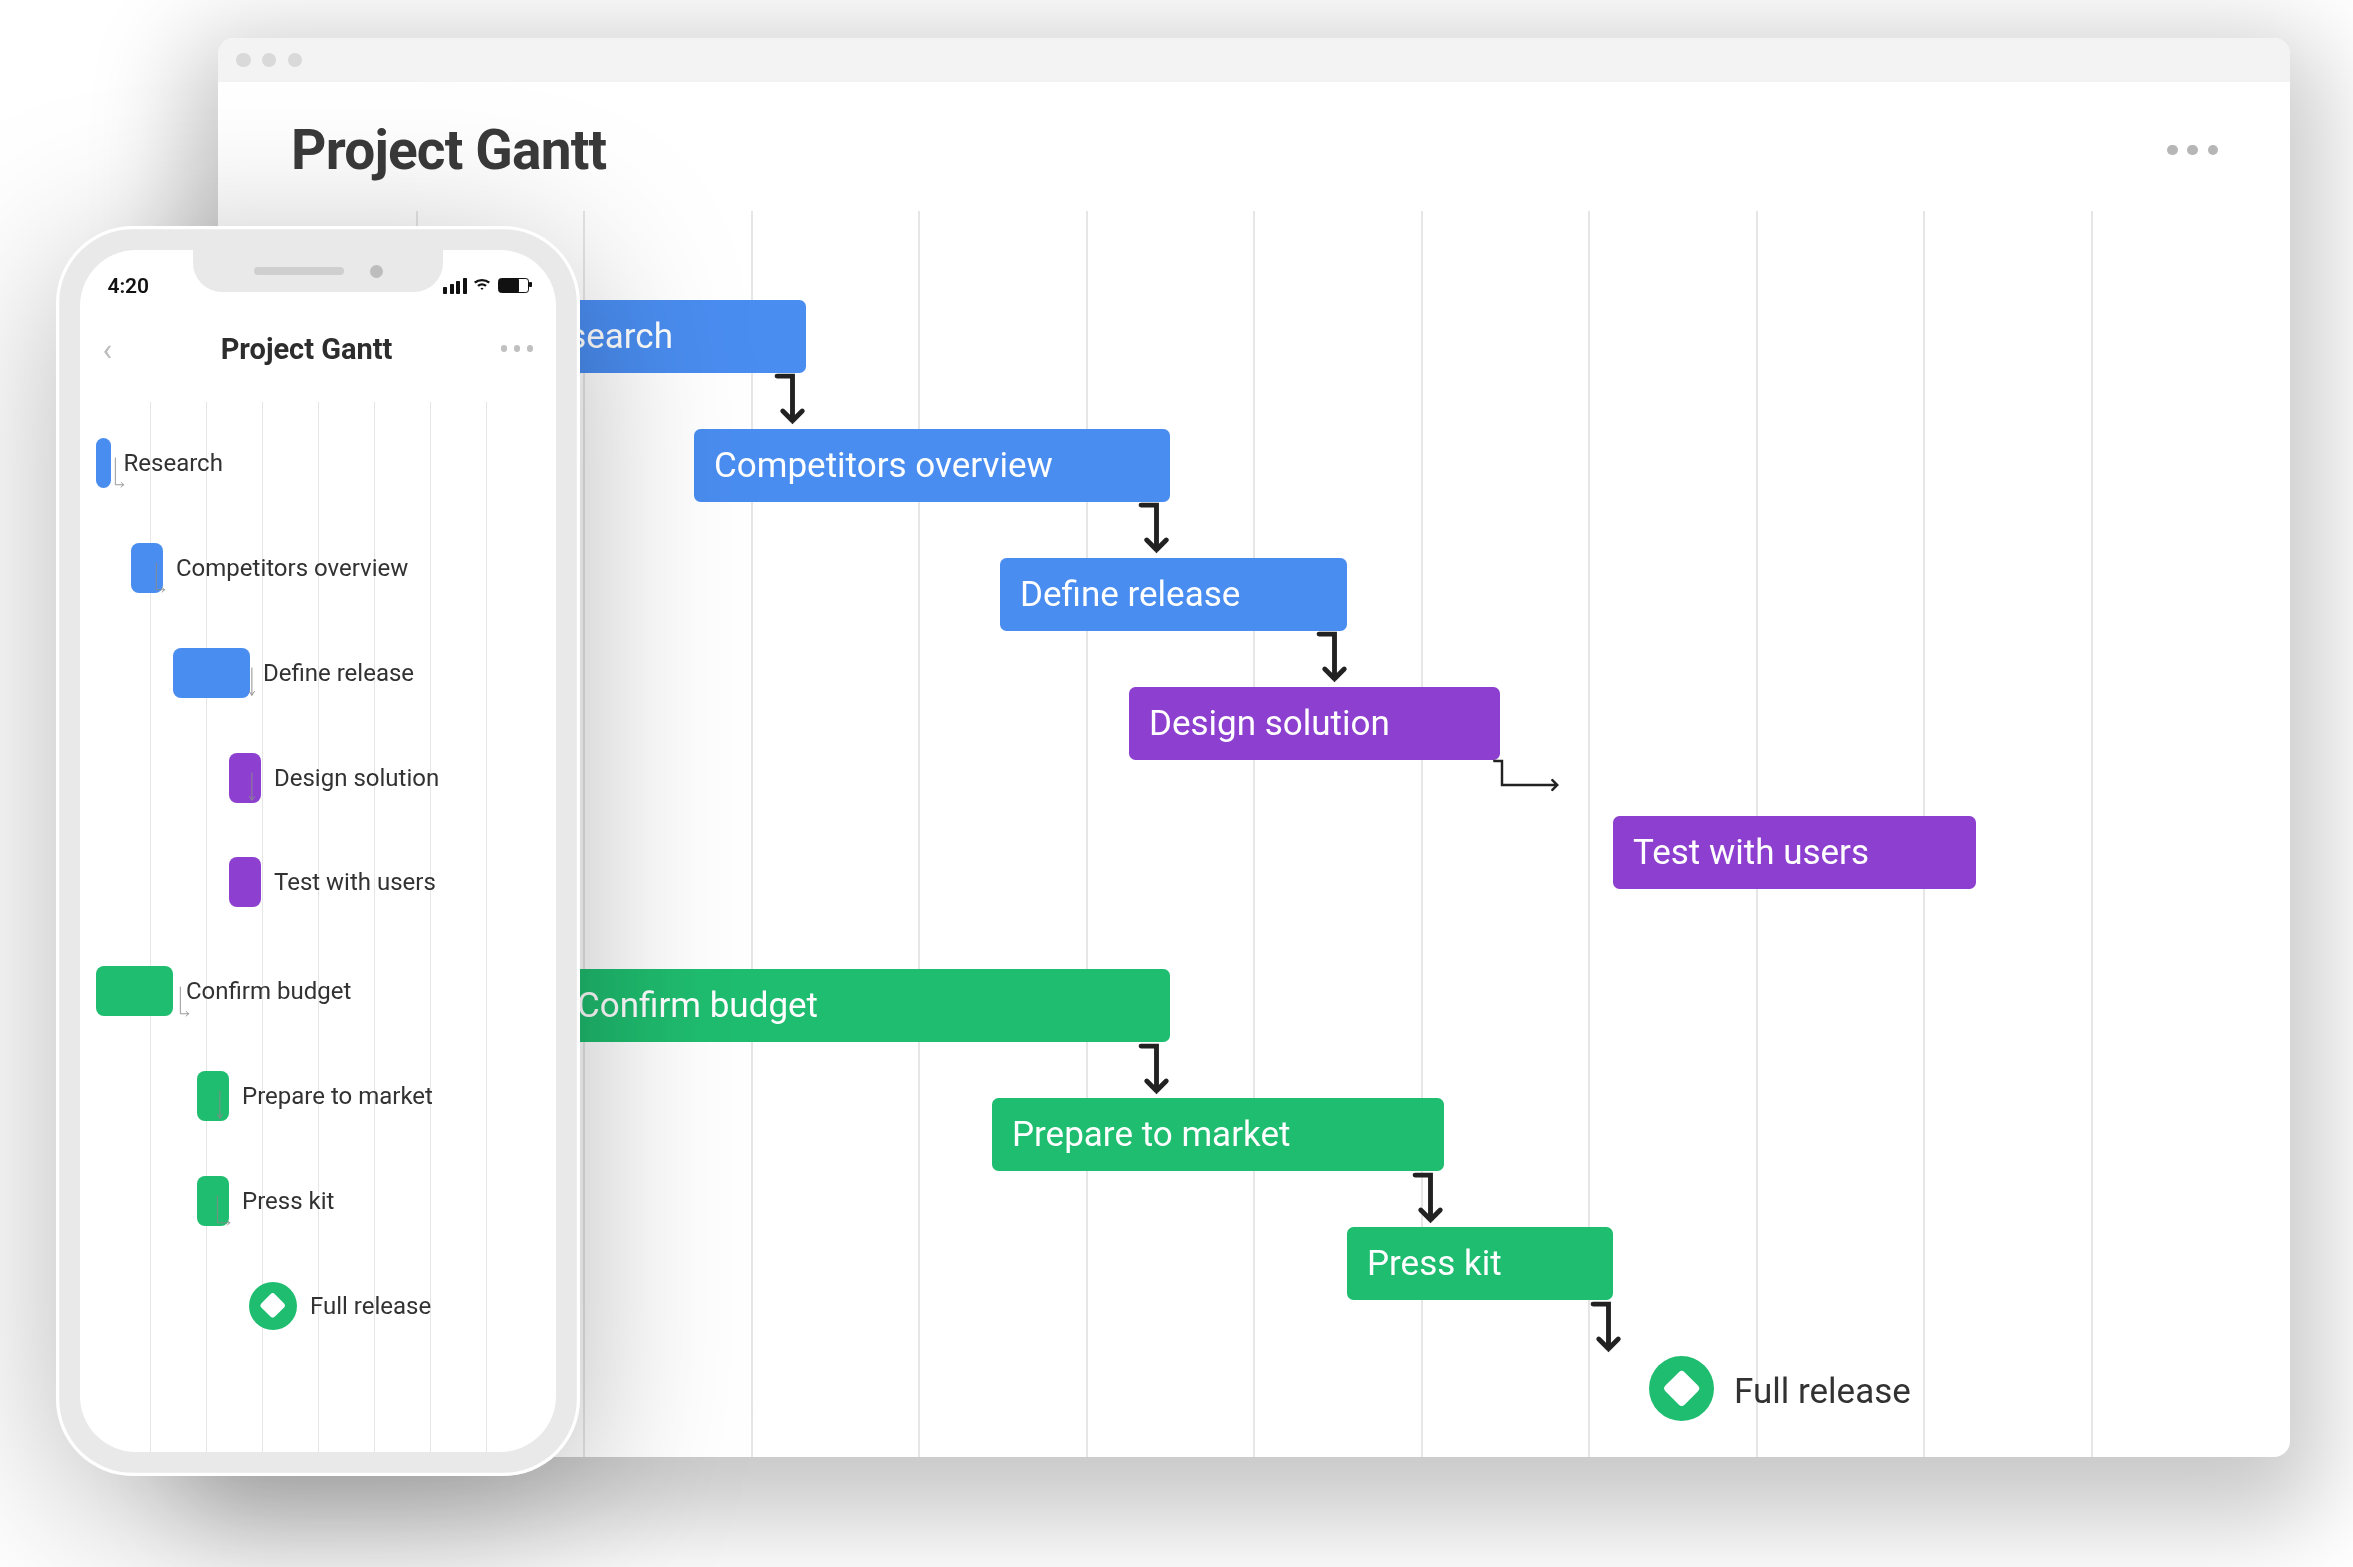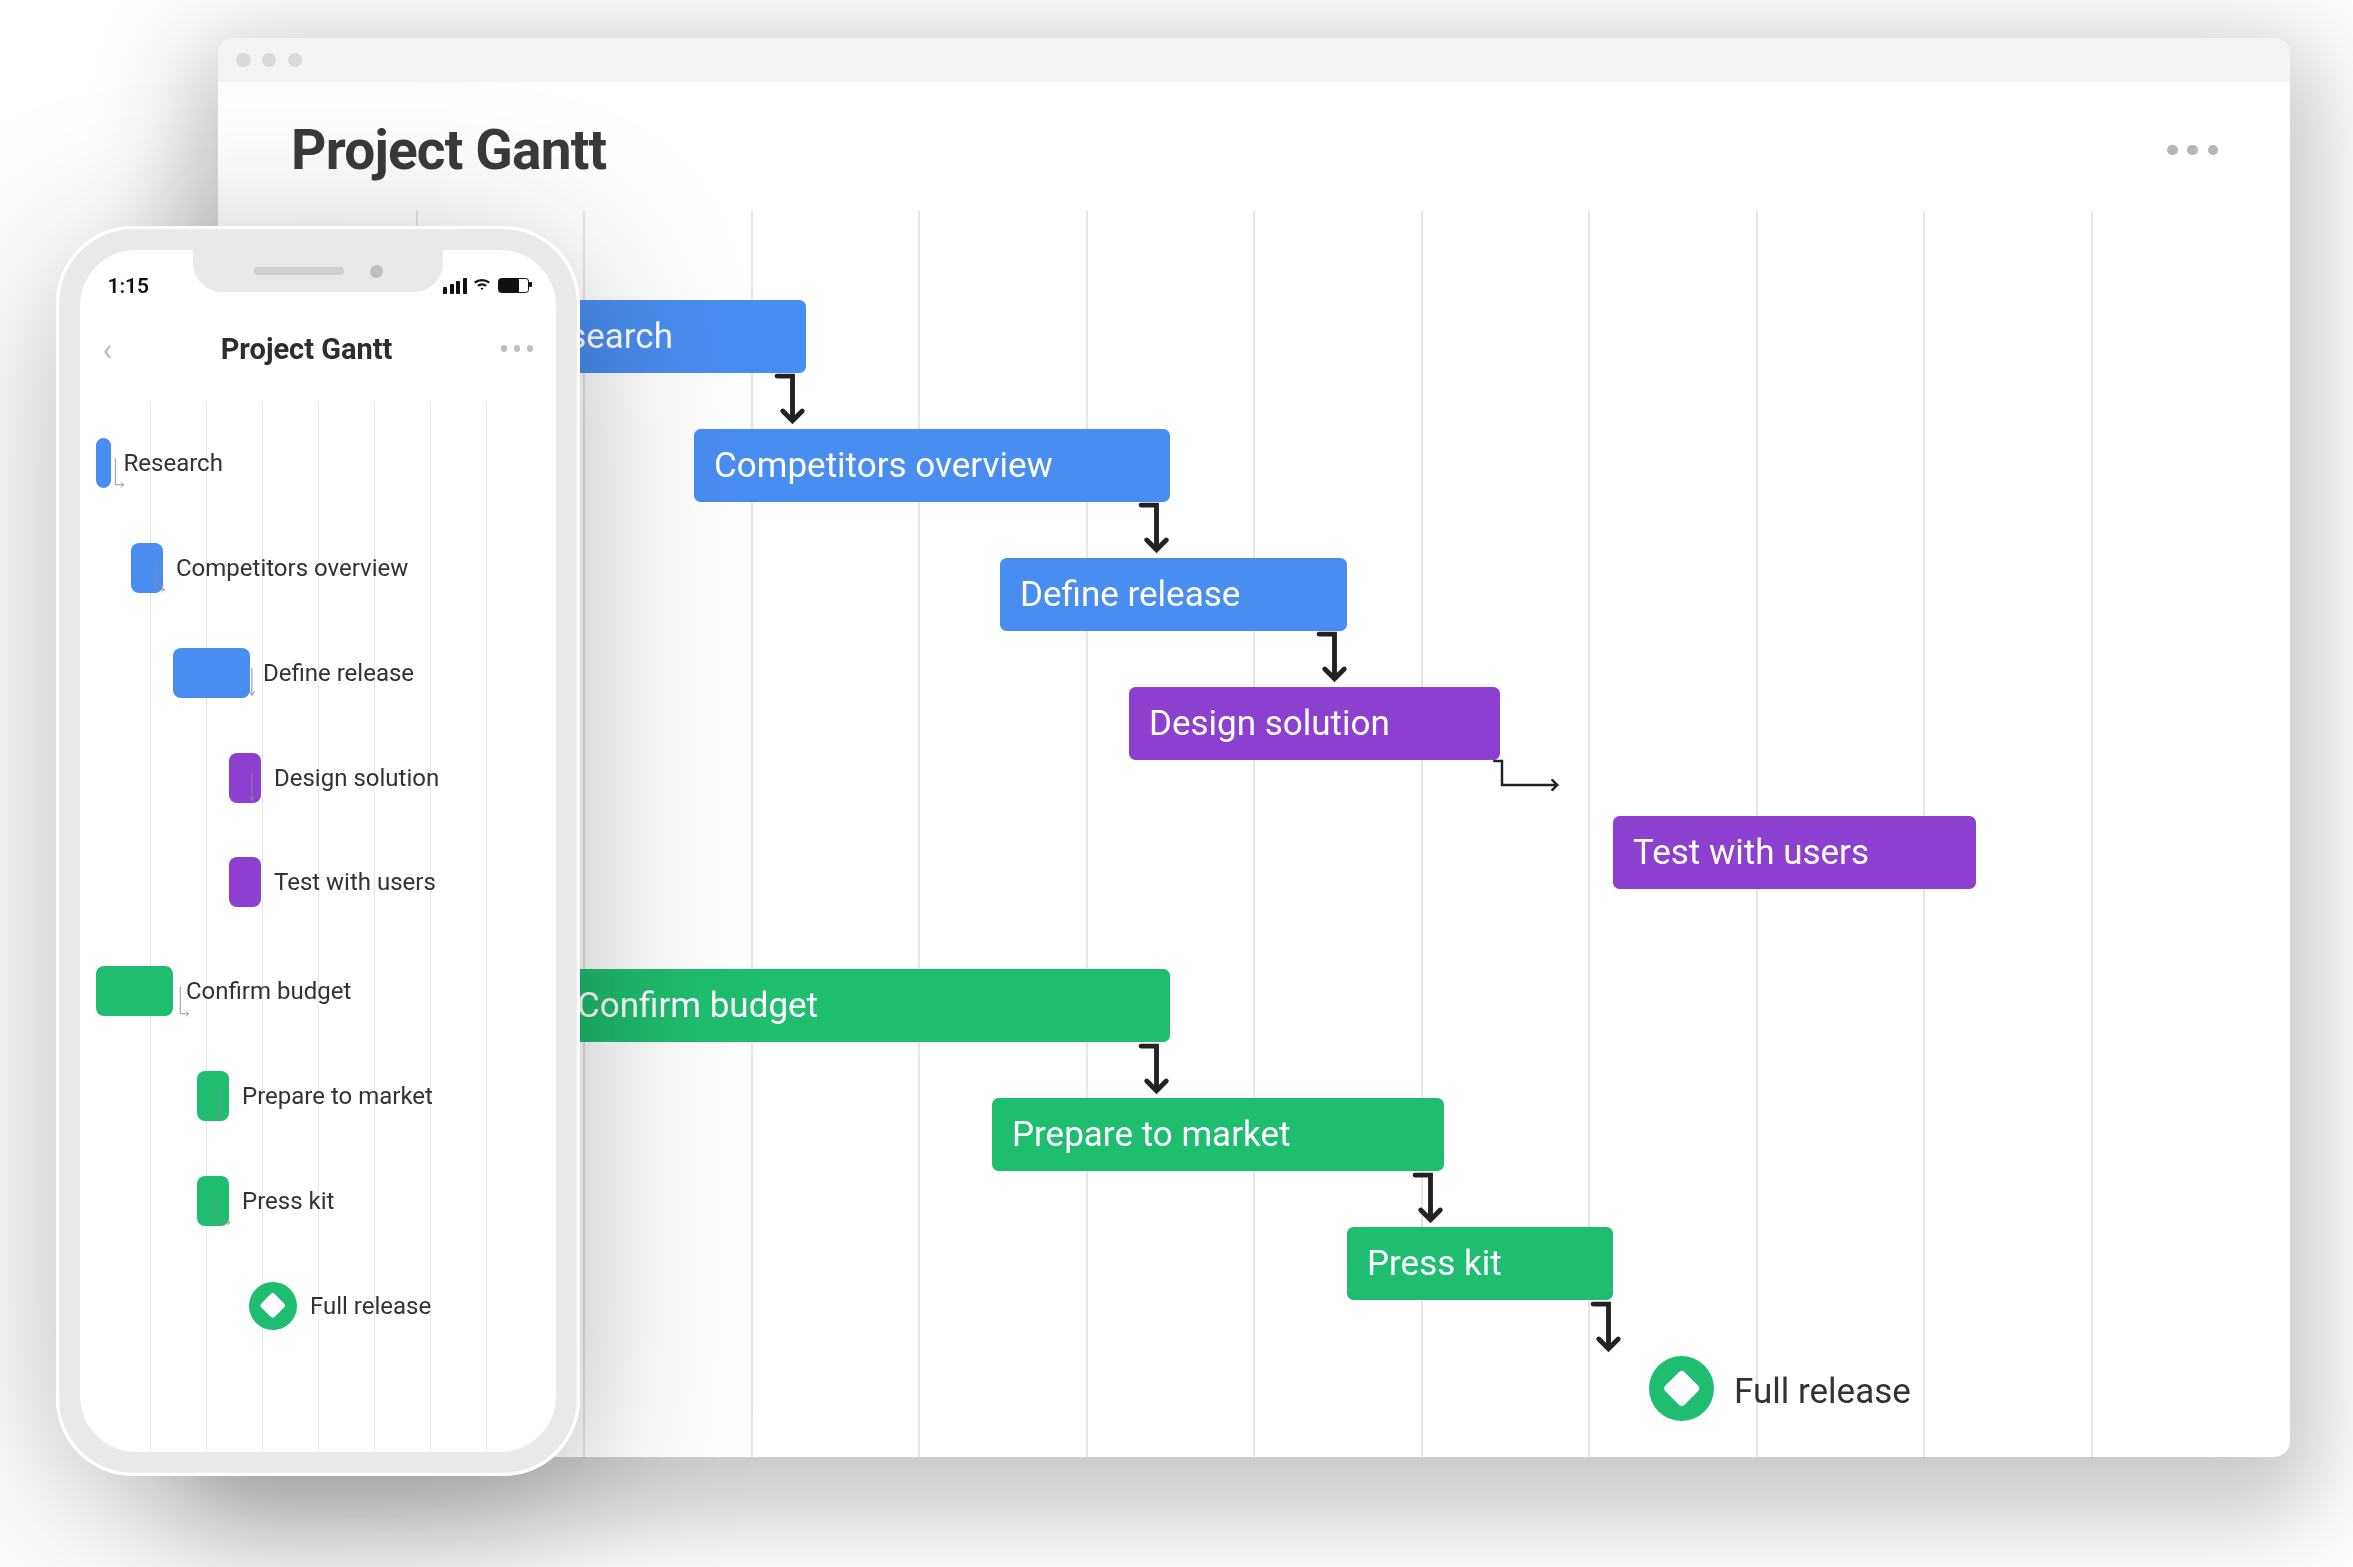--- a/index.html
+++ b/index.html
@@ -231,21 +231,21 @@
   </div>
 
   <div class="phone">
     <div class="phone-frame"></div>
     <div class="phone-screen">
       <div class="notch">
         <span class="speaker"></span>
         <span class="camera"></span>
       </div>
       <div class="status-bar">
-        <span>1:15</span>
+        <span>4:20</span>
         <span class="status-icons">
           <span class="sig-bars">
               <i></i>
               <i></i>
               <i></i>
               <i></i>
             </span>
           <span class="wifi">
             <svg width="18" height="14.5" viewBox="0 0 22 18">
                 <path d="M11 16 L13 14 A4 4 0 0 0 9 14 Z M5 10 A10 10 0 0 1 17 10 L15 12 A7 7 0 0 0 7 12 Z M1 6 A16 16 0 0 1 21 6 L19 8 A13 13 0 0 0 3 8 Z" fill="#111"></path>

